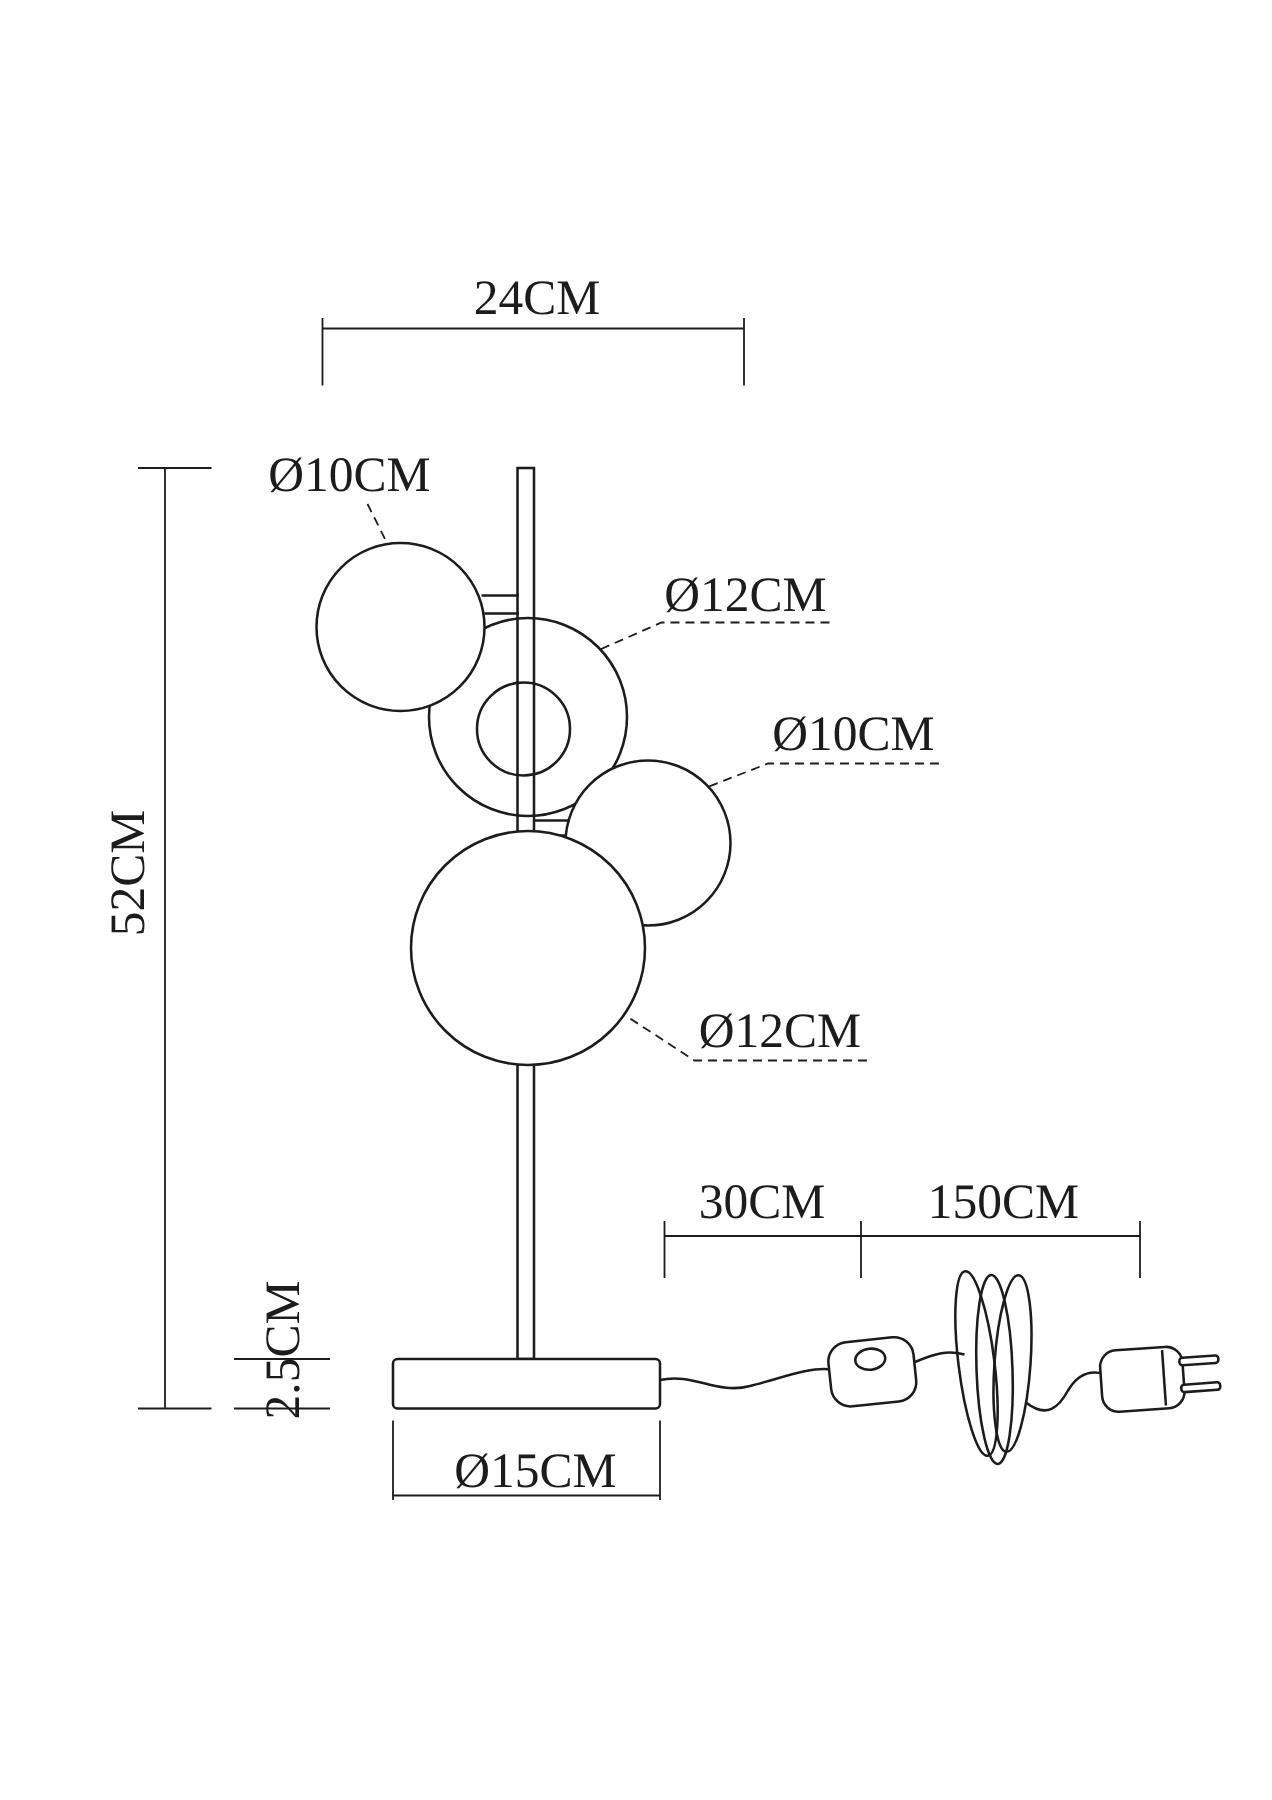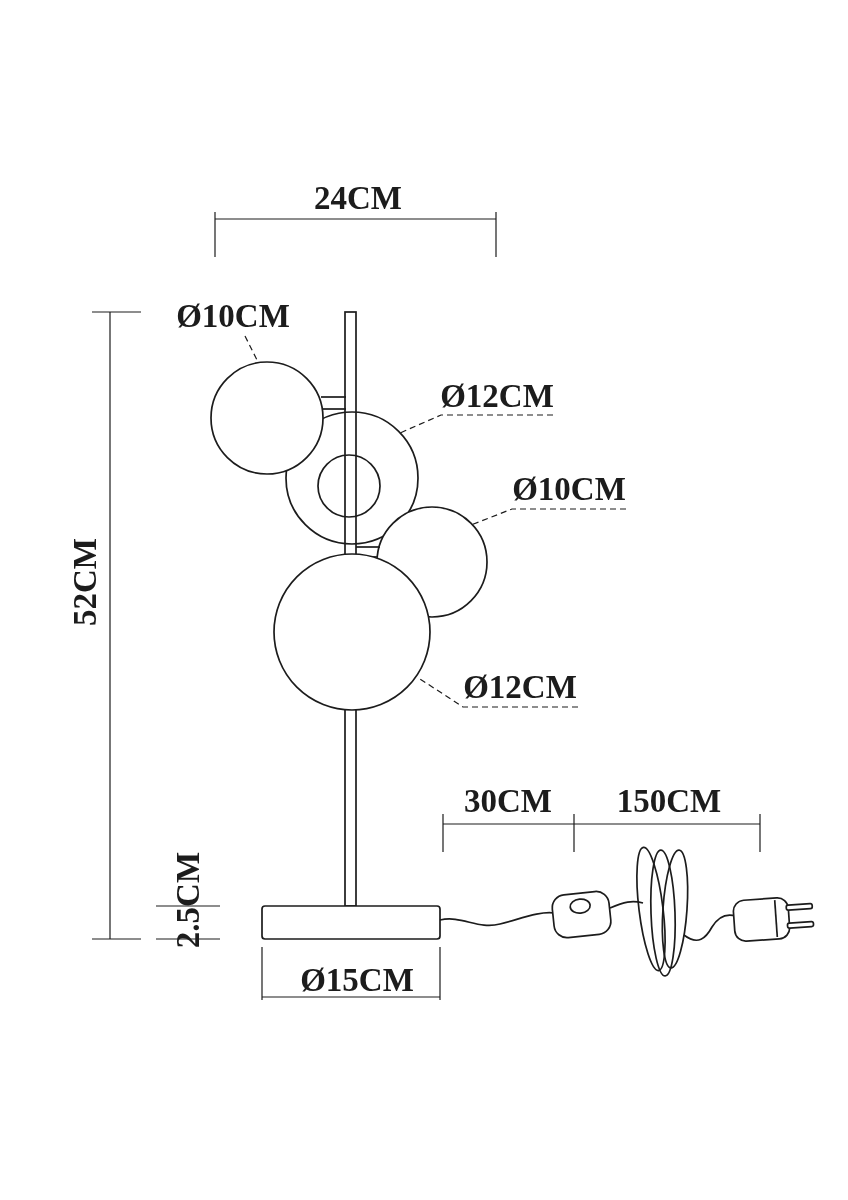--- a/index.html
+++ b/index.html
@@ -5,21 +5,20 @@
   :root{
     --line-color:#1c1c1c;
     --bg-color:#ffffff;
   }
   html,body{margin:0;padding:0;background:var(--bg-color);}
   .stage{
     position:relative;
     width:848px;height:1170px;
     background:var(--bg-color);
     overflow:hidden;
-    font-weight:bold;
   }
   svg{display:block;}
   .dim-text{
     font-family:"Liberation Serif","DejaVu Serif",serif;
     font-size:33px;
     fill:var(--line-color);
   }
   .outline{fill:#ffffff;stroke:var(--line-color);stroke-width:1.7;}
   .nofill{fill:none;stroke:var(--line-color);stroke-width:1.7;}
   .thin{fill:none;stroke:var(--line-color);stroke-width:1.7;}

